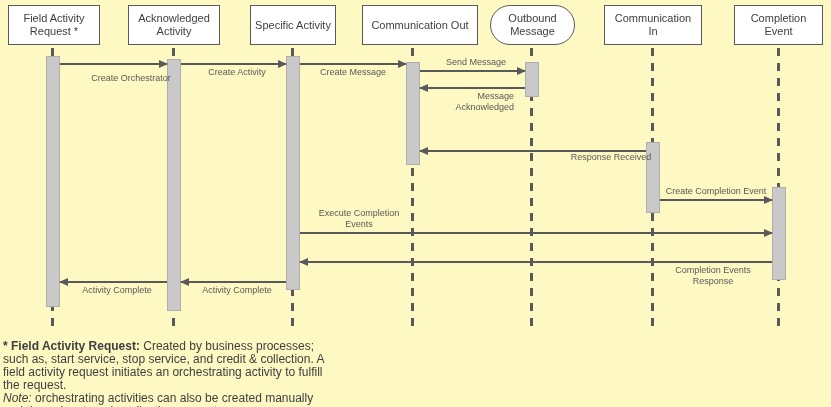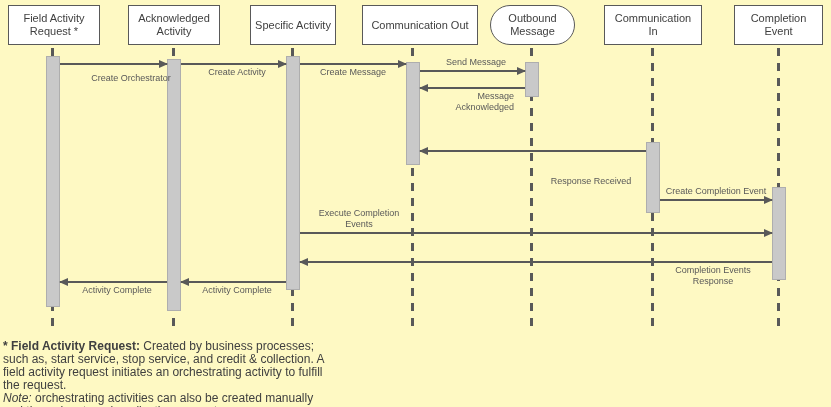--- a/index.html
+++ b/index.html
@@ -117,21 +117,21 @@
     </div>
   <div class="arrow" style="left:181px; top:281px; width:105px;">
       <i class="ah-l"></i>
     </div>
 
   <div class="msg-label nowrap" style="left:76px;  top:67px;  width:110px;margin-top:6px;">Create Orchestrator</div>
   <div class="msg-label nowrap" style="left:182px; top:67px;  width:110px;">Create Activity</div>
   <div class="msg-label nowrap" style="left:298px; top:67px;  width:110px;">Create Message</div>
   <div class="msg-label nowrap" style="left:421px; top:57px;  width:110px;">Send Message</div>
   <div class="msg-label" style="left:434px; top:91px;  width:80px;text-align:right;">Message Acknowledged</div>
-  <div class="msg-label nowrap" style="left:536px; top:152px; width:110px;margin-top:24px;">Response Received</div>
+  <div class="msg-label nowrap" style="left:556px; top:152px; width:110px;">Response Received</div>
   <div class="msg-label nowrap" style="left:660px; top:186px; width:112px;">Create Completion Event</div>
   <div class="msg-label" style="left:314px; top:208px; width:90px;">Execute Completion Events</div>
   <div class="msg-label" style="left:663px; top:265px; width:100px;">Completion Events Response</div>
   <div class="msg-label nowrap" style="left:62px;  top:285px; width:110px;">Activity Complete</div>
   <div class="msg-label nowrap" style="left:182px; top:285px; width:110px;">Activity Complete</div>
 
   <div class="footnote">
     <b>* Field Activity Request:</b><span> Created by business processes; such as, start service, stop service, and credit &amp; collection. A field activity request initiates an orchestrating activity to fulfill the request.</span><br>
     <i>Note:</i><span> orchestrating activities can also be created manually and through external application requests.</span>
   </div>

